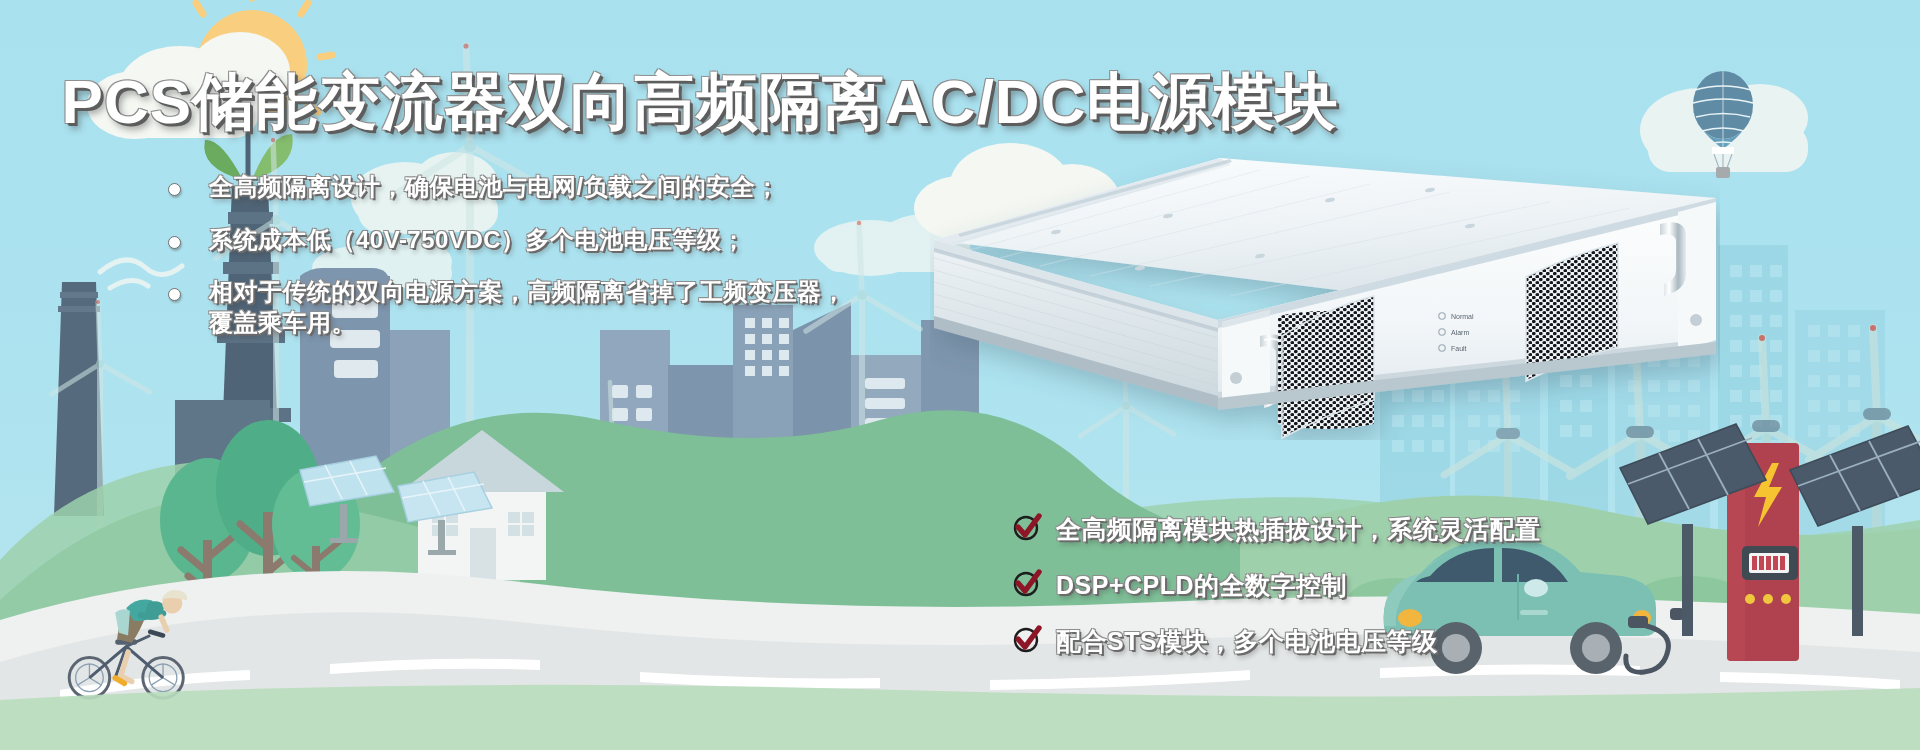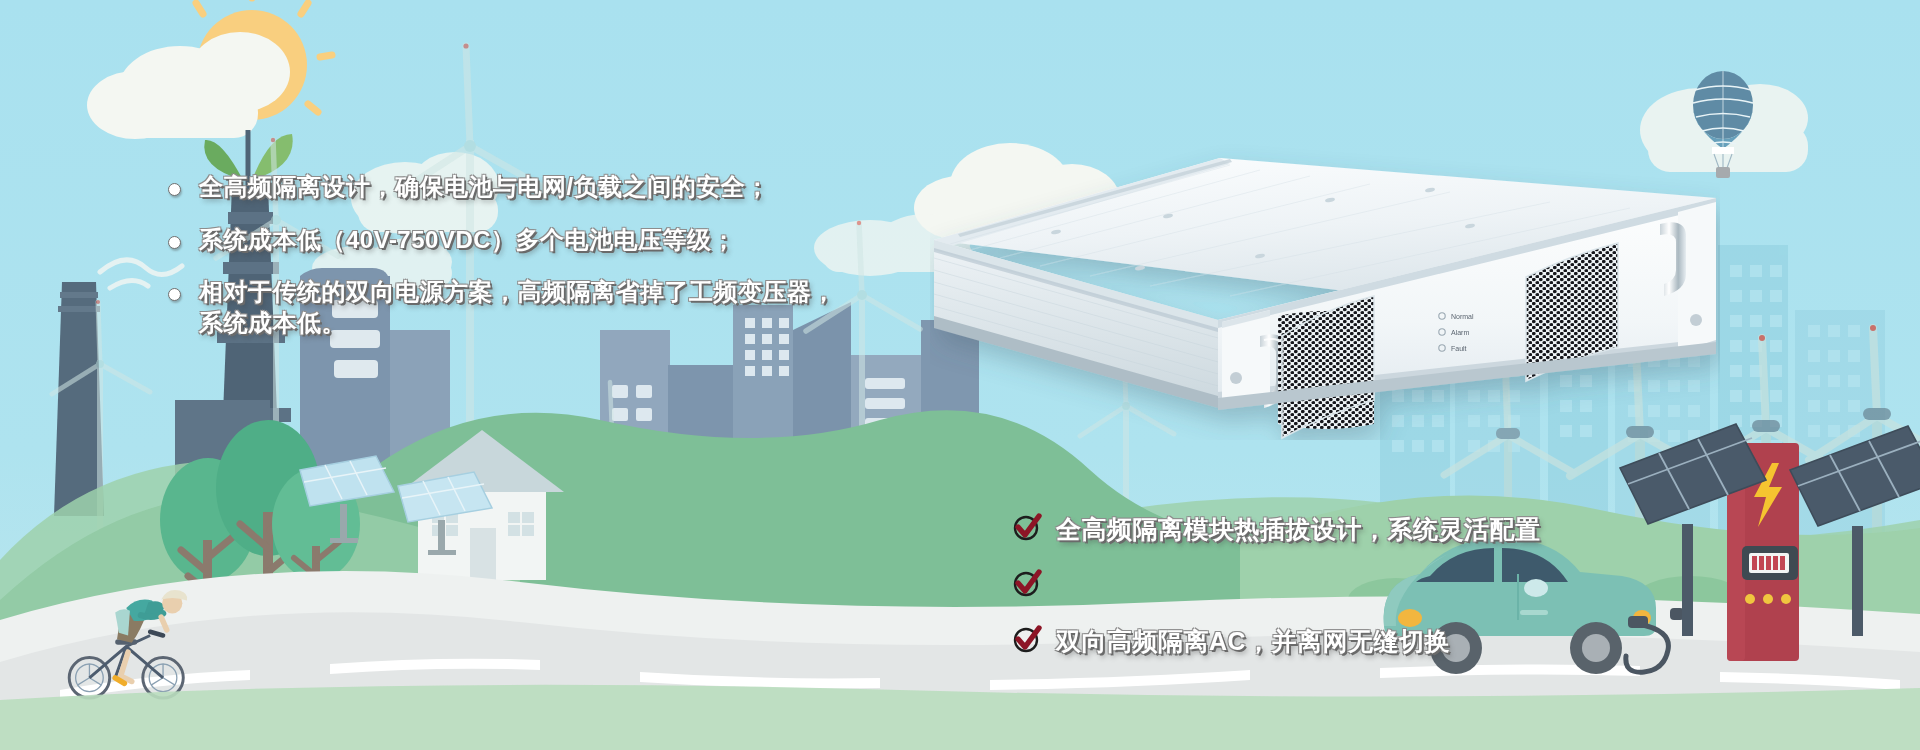--- a/index.html
+++ b/index.html
@@ -67,20 +67,21 @@
     color:#ffffff;
     line-height:1.28;
     letter-spacing:.5px;
     text-shadow:
       2px 2px 0 #6a6a6a,
       -1px -1px 0 #8d8d8d,
       1px -1px 0 #8d8d8d,
       -1px 1px 0 #8d8d8d,
       1px 1px 0 #8d8d8d,
       3px 4px 5px rgba(60,60,60,.4);
+    margin-left: 10px;
   }
 
   
   .checks {
     position:absolute; left:1012px; top:512px;
     z-index:40;
   }
   .check-row { display:flex; align-items:center; margin-bottom:22px; }
   .check-icon { flex:0 0 auto; margin-right:14px; }
   .check-text {
@@ -794,58 +795,62 @@
           <circle cx="512" cy="208" r="3.2" fill="none" stroke="#9aa8b2" stroke-width="1.1"></circle>
           <text class="led-label" x="521" y="211">Fault</text>
         </g>
 
         <path d="M288 258 L786 202 L786 214 L288 270 Z" fill="#b9c7cf"></path>
         <path d="M4 176 L288 256 L288 268 L4 188 Z" fill="#aebdc6"></path>
       </g>
     </svg>
   </div>
 
+  <div class="title-wrap">
+    <span class="title">PCS储能变流器</span><span class="gap"></span><span class="title">双向高频隔离AC/DC电源模块</span>
+  </div>
 
   <div class="bullets">
     <div class="bullet">
       <span class="dot"></span>
       <span class="btext">全高频隔离设计，确保电池与电网/负载之间的安全；</span>
     </div>
     <div class="bullet">
       <span class="dot"></span>
       <span class="btext">系统成本低（40V-750VDC）多个电池电压等级；</span>
     </div>
     <div class="bullet">
       <span class="dot"></span>
-      <span class="btext" style="width:640px">相对于传统的双向电源方案，高频隔离省掉了工频变压器，系统成本低。</span>
+      <span class="btext" style="width:640px">相对于传统的双向电源方案，高频隔离省掉了工频变压器，覆盖乘车用。</span>
     </div>
   </div>
 
   <div class="checks">
     <div class="check-row">
       <span class="check-icon">
         <svg width="30" height="30" viewBox="0 0 30 30" xmlns="http://www.w3.org/2000/svg">
           <circle cx="14" cy="16" r="11" fill="none" stroke="#1d1d1d" stroke-width="2.4"></circle>
           <path d="M6 15 l7 8 l14 -19" fill="none" stroke="#8d1526" stroke-width="5.4" stroke-linecap="round" stroke-linejoin="round"></path>
         </svg>
       </span>
       <span class="check-text">全高频隔离模块热插拔设计，系统灵活配置</span>
     </div>
     <div class="check-row">
       <span class="check-icon">
         <svg width="30" height="30" viewBox="0 0 30 30" xmlns="http://www.w3.org/2000/svg">
           <circle cx="14" cy="16" r="11" fill="none" stroke="#1d1d1d" stroke-width="2.4"></circle>
           <path d="M6 15 l7 8 l14 -19" fill="none" stroke="#8d1526" stroke-width="5.4" stroke-linecap="round" stroke-linejoin="round"></path>
         </svg>
       </span>
+      <span class="check-text">DSP+CPLD的全数字控制</span>
     </div>
     <div class="check-row">
       <span class="check-icon">
         <svg width="30" height="30" viewBox="0 0 30 30" xmlns="http://www.w3.org/2000/svg">
           <circle cx="14" cy="16" r="11" fill="none" stroke="#1d1d1d" stroke-width="2.4"></circle>
           <path d="M6 15 l7 8 l14 -19" fill="none" stroke="#8d1526" stroke-width="5.4" stroke-linecap="round" stroke-linejoin="round"></path>
         </svg>
       </span>
-      <span class="check-text">双向高频隔离AC，并离网无缝切换</span>
+      <span class="check-text">配合STS模块，多个电池电压等级</span>
     </div>
   </div>
 
 </div>
 
 </body></html>

